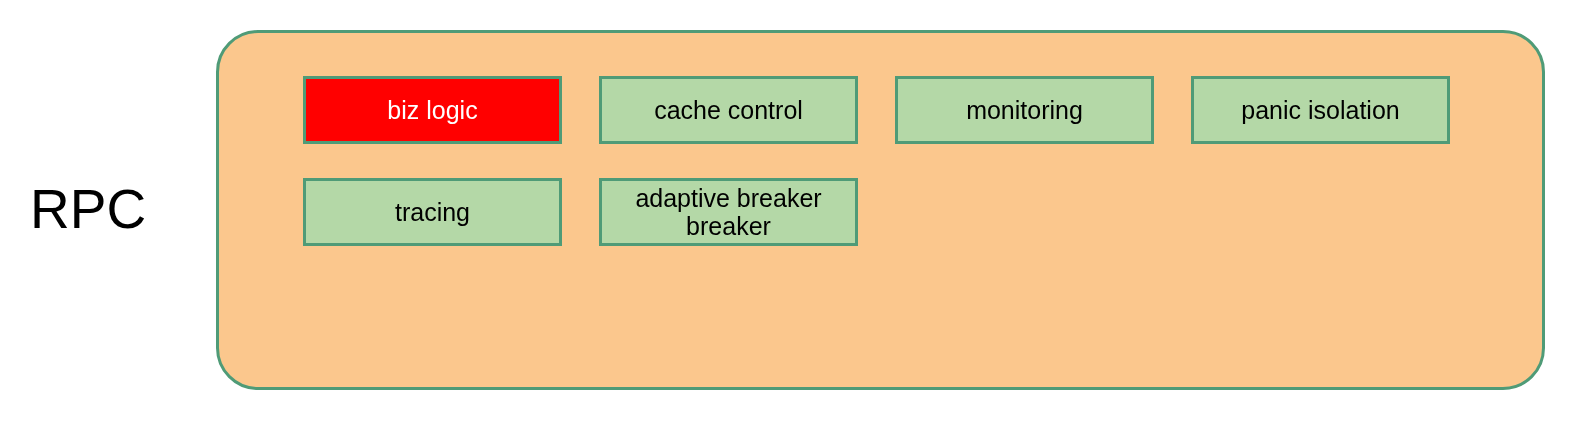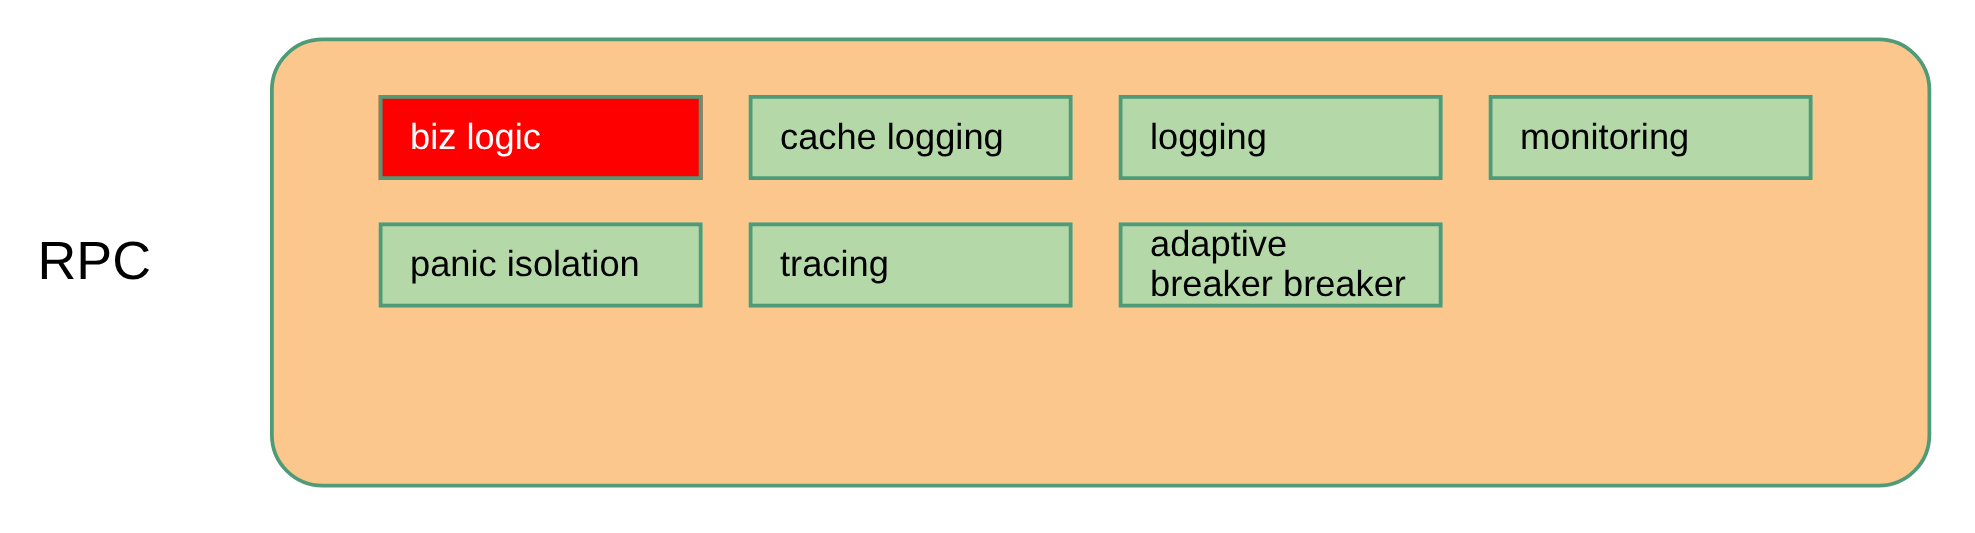--- a/index.html
+++ b/index.html
@@ -23,21 +23,21 @@
   }
 
   
   #rpc-label {
     position: absolute;
     left: 30px;
     top: 183px;
     width: 170px;
     height: 52px;
     line-height: 52px;
-    font-size: 43px;
+    font-size: 55px;
     color: #000000;
     white-space: nowrap;
     text-align: left;
   }
 
   
   #rpc-container {
     position: absolute;
     left: 216px;
     top: 30px;
@@ -62,22 +62,23 @@
     row-gap: 34px;
   }
 
   .mw-box {
     box-sizing: border-box;
     border: 3px solid #4f9b77;
     background: #b4d8a7;
     display: flex;
     align-items: center;
     justify-content: center;
+    text-align: center;
     padding: 0 22px;
-    font-size: 29px;
+    font-size: 25px;
     line-height: 1.12;
     color: #000000;
     overflow: hidden;
   }
 
   .mw-box.highlight {
     background: #ff0000;
     color: #ffffff;
   }
 
@@ -96,26 +97,23 @@
   <div id="rpc-container">
 
     <div id="middleware-grid">
 
       <div class="mw-box highlight">
         <span class="mw-label">biz logic</span>
       </div>
 
 
       <div class="mw-box">
-        <span class="mw-label">cache logging</span>
+        <span class="mw-label">cache control</span>
       </div>
 
-      <div class="mw-box">
-        <span class="mw-label">logging</span>
-      </div>
 
       <div class="mw-box">
         <span class="mw-label">monitoring</span>
       </div>
 
       <div class="mw-box">
         <span class="mw-label">panic isolation</span>
       </div>
 
 

